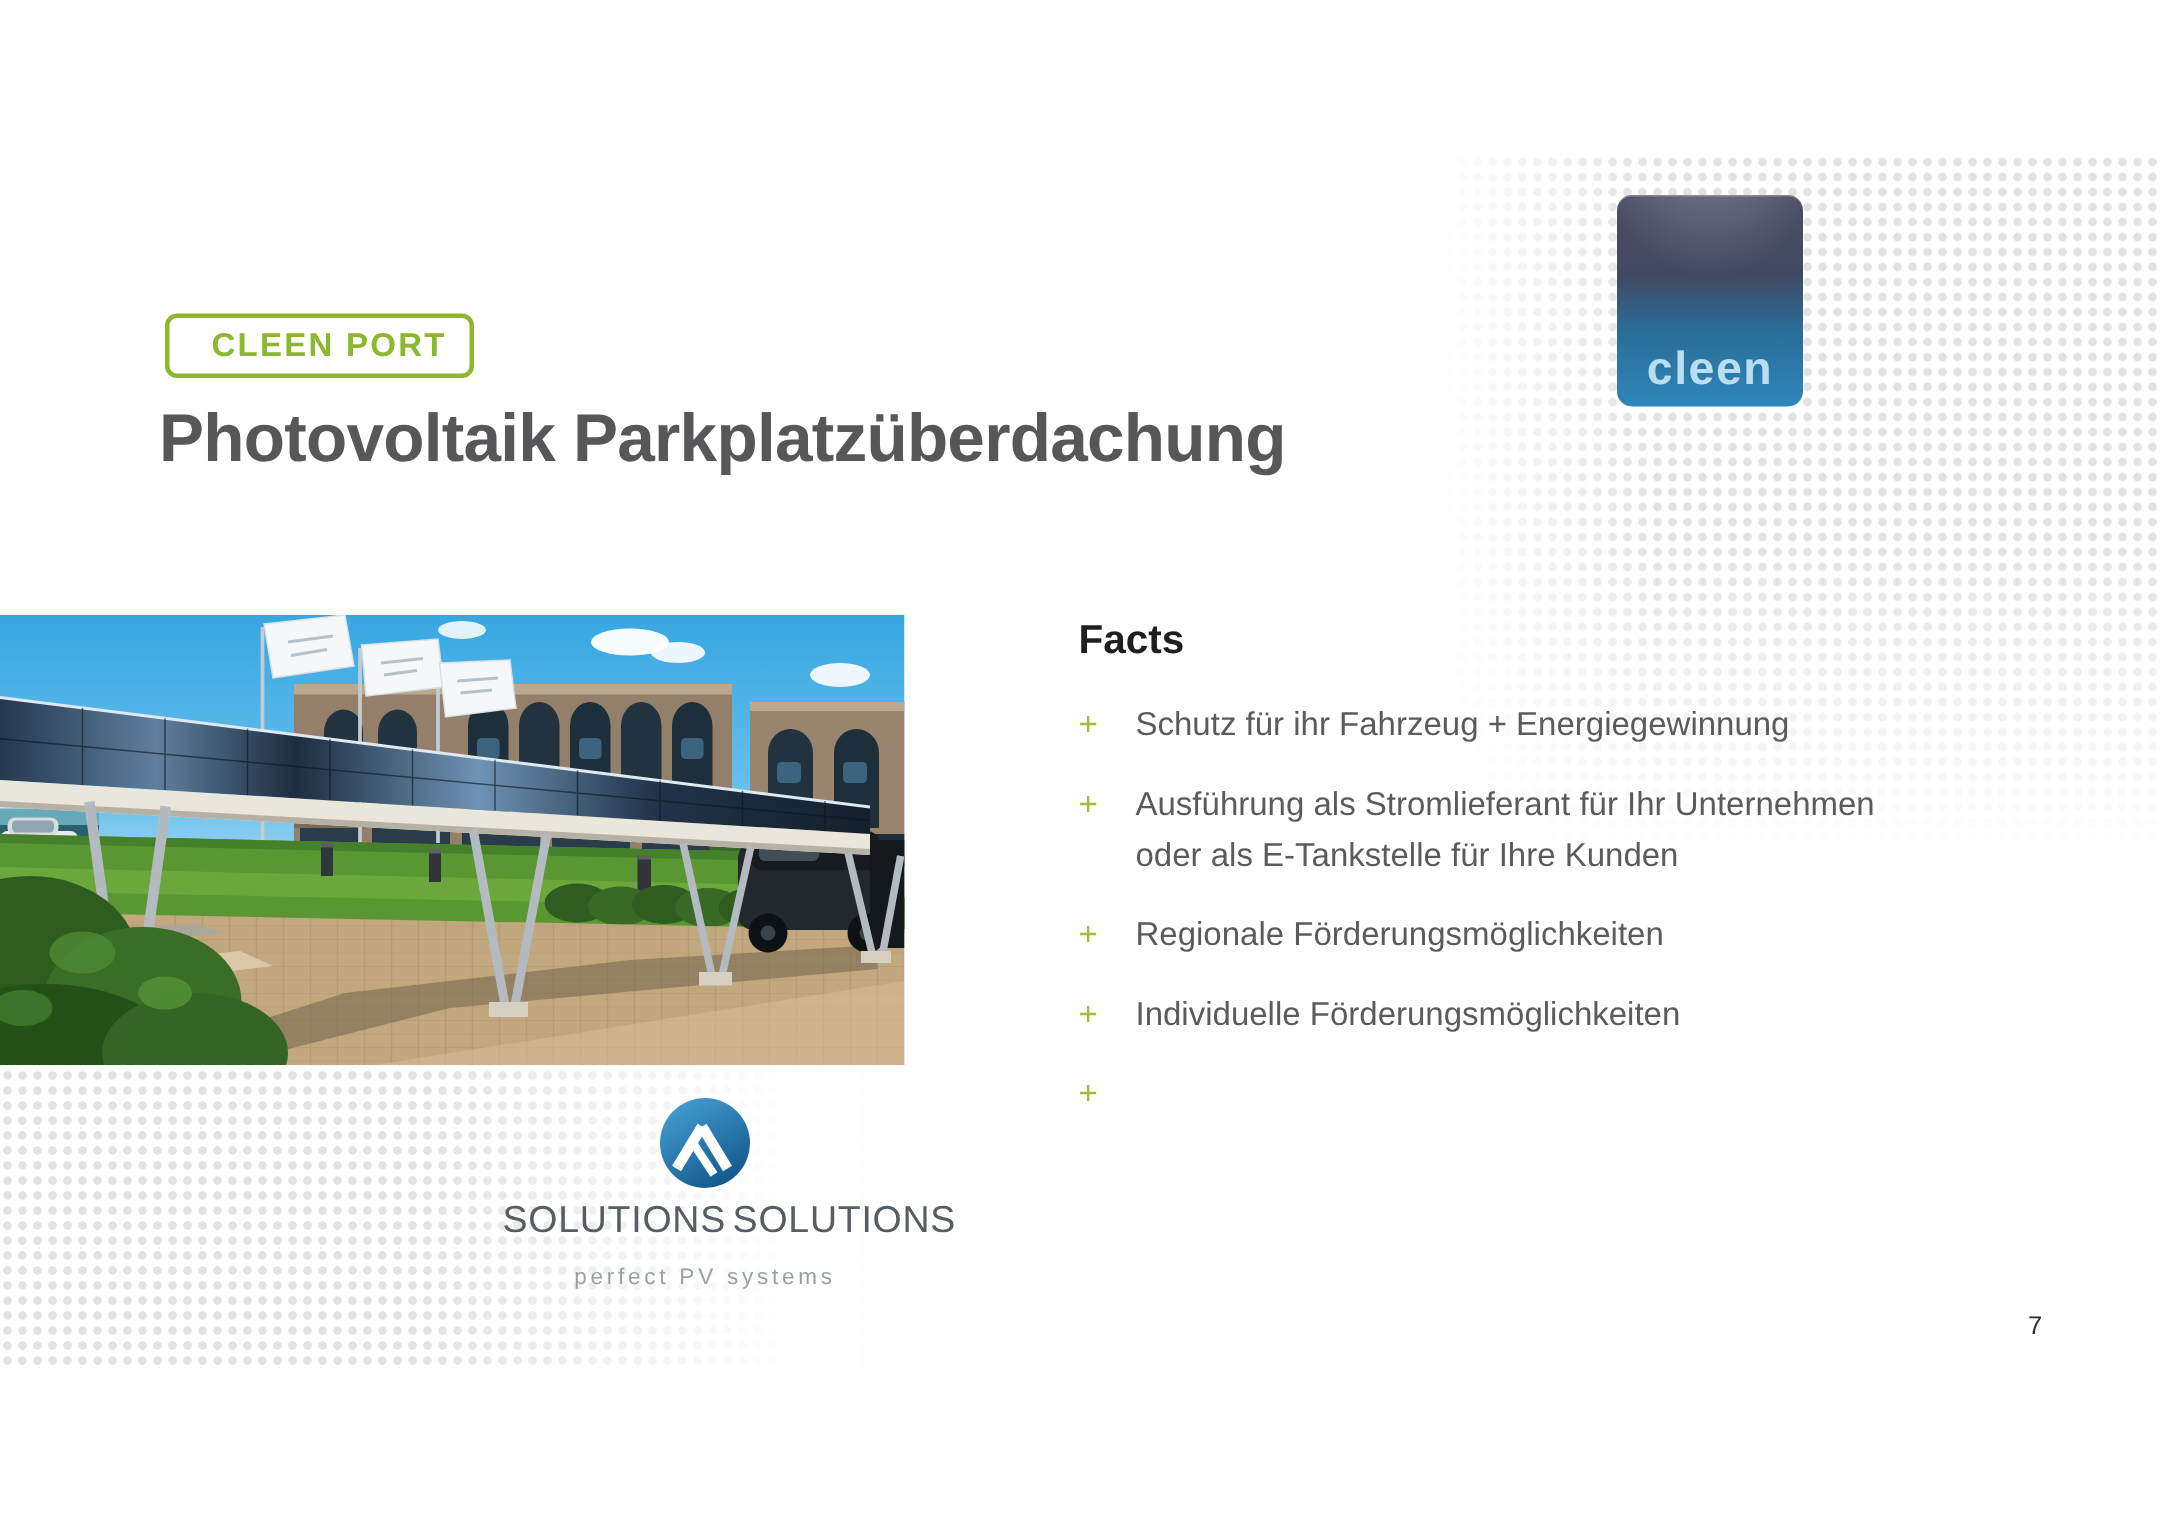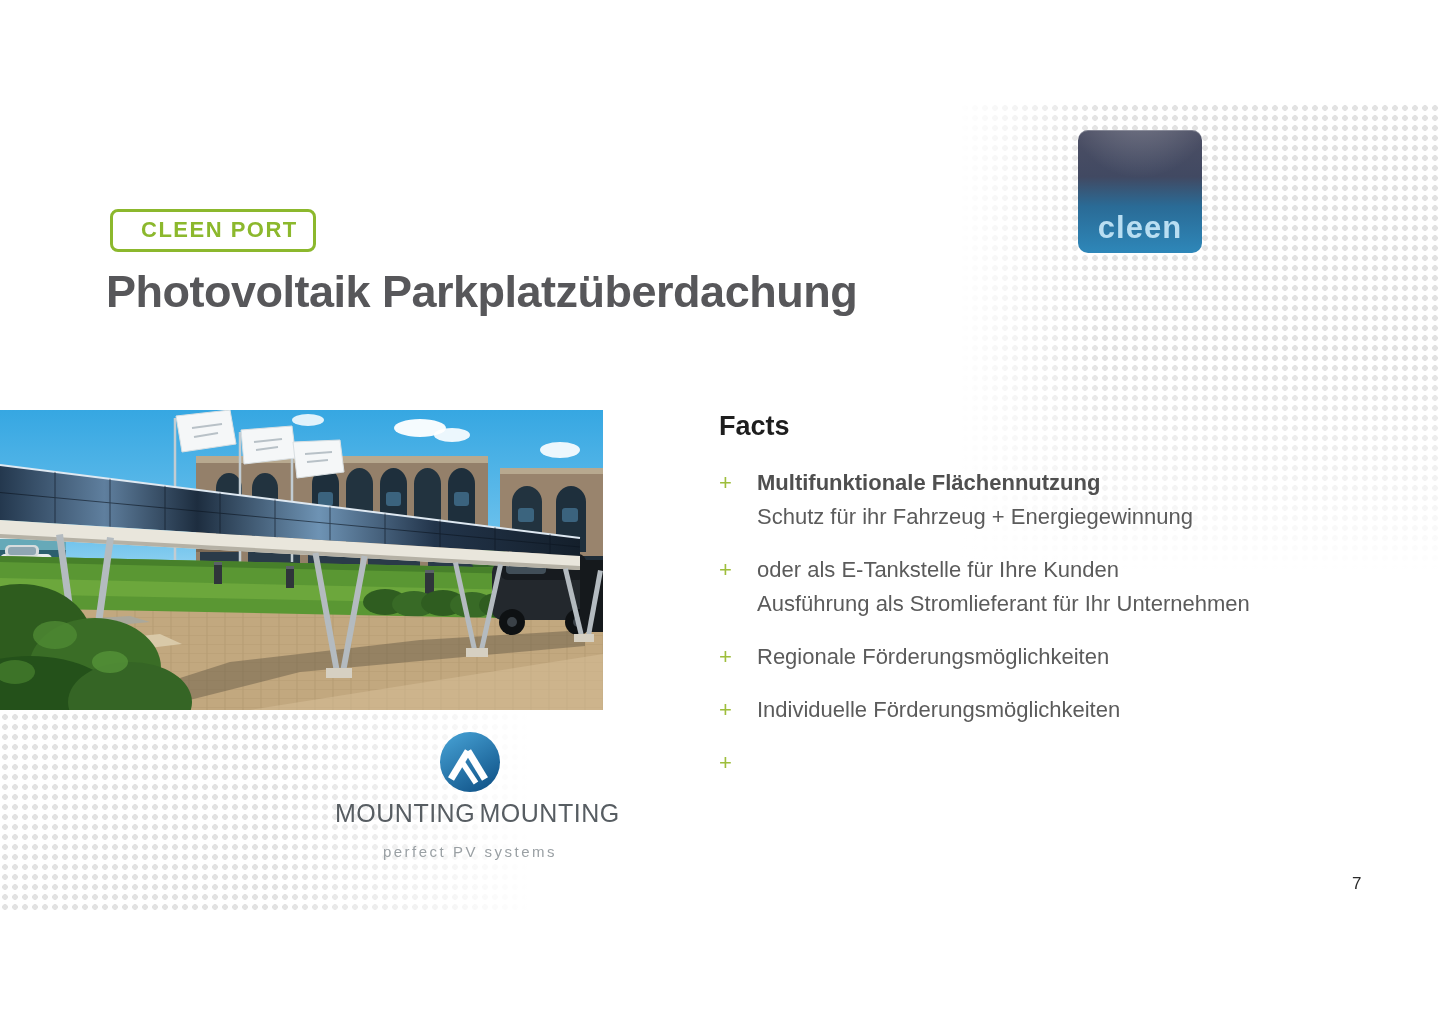--- a/index.html
+++ b/index.html
@@ -40,21 +40,21 @@
   }
   .title{
     position:absolute;z-index:2;left:106px;top:266px;
     font-size:45px;font-weight:700;color:#57575a;letter-spacing:-0.5px;
     white-space:nowrap;
   }
 
   
   .brand{position:absolute;z-index:2;left:1078px;top:130px;display:flex;gap:7px;}
   .brand .sq{
-    width:124px;height:123px;border-radius:10px;position:relative;overflow:hidden;
+    width:124px;height:141px;border-radius:10px;position:relative;overflow:hidden;
   }
   .sq-blue{
     background:linear-gradient(180deg,#4c4f64 0%,#414962 38%,#2a6b96 62%,#2e87b9 100%);
     box-shadow:inset 0 1px 0 rgba(255,255,255,.25);
   }
   .sq-green{
     background:linear-gradient(180deg,#d9da29 0%,#c9d02c 30%,#93b12c 78%,#83a42e 100%);
     border:1px solid rgba(90,110,20,.45);width:122px;height:121px;
   }
   .sq .gloss{
@@ -308,38 +308,37 @@
             <circle cx="32" cy="32" r="30"></circle>
           </clipPath>
       </defs>
       <circle cx="32" cy="32" r="30" fill="url(#msg)"></circle>
       <g clip-path="url(#msclip)" stroke="#ffffff" stroke-width="7" fill="none">
         <line x1="13" y1="49" x2="30" y2="21"></line>
         <line x1="30" y1="21" x2="47" y2="49"></line>
         <line x1="24" y1="32" x2="38" y2="53" stroke-width="5.5"></line>
       </g>
     </svg>
-    <div class="ms-name">MOUNTING MOUNTING</div>
+    <div class="ms-name">SOLUTIONS SOLUTIONS</div>
     <div class="ms-tag">perfect PV systems</div>
   </div>
 
   <div class="facts-heading">Facts</div>
   <ul class="facts">
     <li>
       <span class="plus">+</span>
       <span class="ft">
-        <div><b>Multifunktionale Flächennutzung</b></div>
         <div>Schutz für ihr Fahrzeug + Energiegewinnung</div>
       </span>
     </li>
     <li>
       <span class="plus">+</span>
       <span class="ft">
+        <div>Ausführung als Stromlieferant für Ihr Unternehmen</div>
         <div>oder als E-Tankstelle für Ihre Kunden</div>
-        <div>Ausführung als Stromlieferant für Ihr Unternehmen</div>
       </span>
     </li>
     <li>
       <span class="plus">+</span>
       <span class="ft">
         <div>Regionale Förderungsmöglichkeiten</div>
       </span>
     </li>
     <li>
       <span class="plus">+</span>

